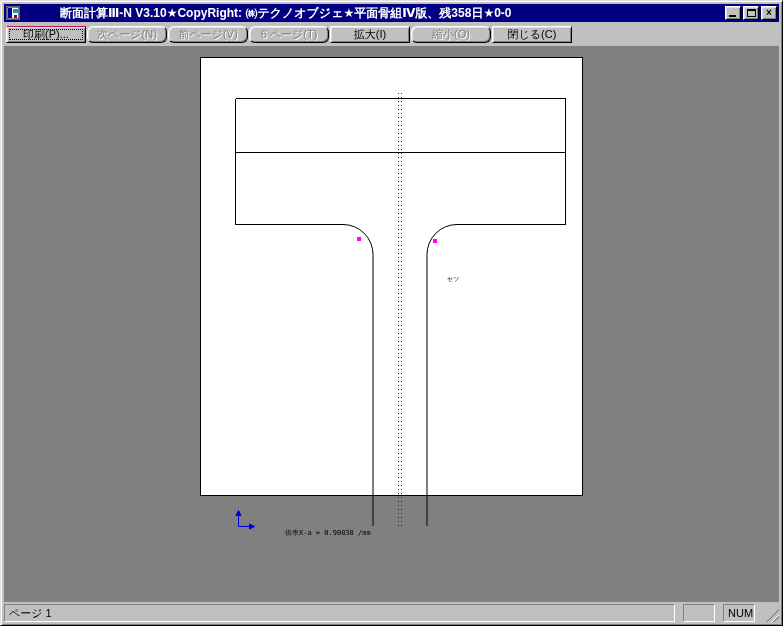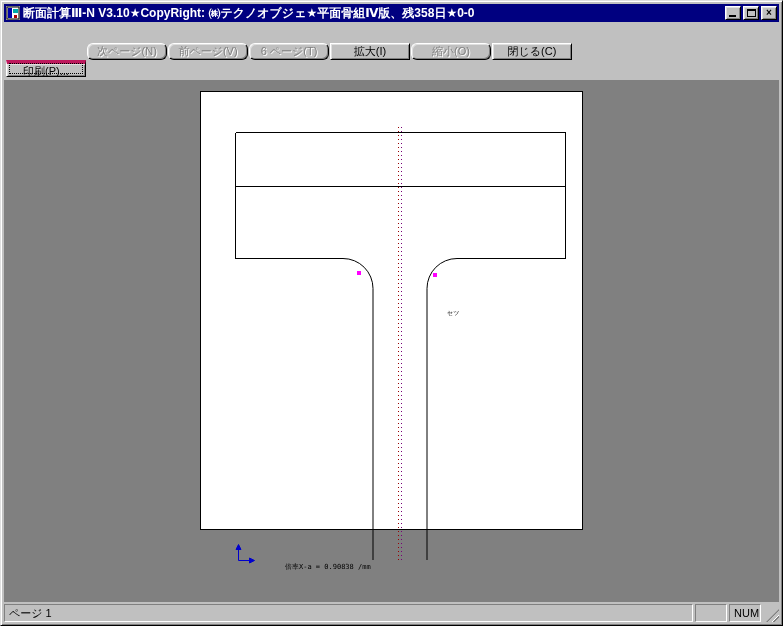--- a/index.html
+++ b/index.html
@@ -17,21 +17,21 @@
   }
 
   
   .titlebar {
     height:18px; background:#000080; color:#fff;
     display:flex; align-items:center; padding:0 2px; flex:0 0 18px;
   }
   .app-icon { width:14px; height:14px; margin-right:3px; flex:0 0 14px; }
   .title-text {
     flex:1; font-size:12px; font-weight:bold; line-height:18px;
-    white-space:nowrap; overflow:hidden;
+    white-space:nowrap; overflow:hidden;margin-left:37px;
   }
   .winbtns { display:flex; gap:2px; }
   .winbtn {
     width:16px; height:14px; background:#c0c0c0;
     border-top:1px solid #fff; border-left:1px solid #fff;
     border-right:1px solid #000; border-bottom:1px solid #000;
     box-shadow: inset 1px 1px 0 #dfdfdf, inset -1px -1px 0 #808080;
     position:relative; font-size:10px; color:#000; text-align:center;
     line-height:12px; font-weight:bold; cursor:default;
   }
@@ -47,21 +47,21 @@
     width:80px; height:17px; background:#c0c0c0;
     border-top:1px solid #fff; border-left:1px solid #fff;
     border-right:1px solid #000; border-bottom:1px solid #000;
     box-shadow: inset 1px 1px 0 #dfdfdf, inset -1px -1px 0 #808080;
     font-size:11px; line-height:14px; text-align:center; color:#000;
     font-family:"Liberation Sans","DejaVu Sans",sans-serif; cursor:default;
     position:relative;
   }
   .tbtn.disabled { color:#808080; text-shadow:1px 1px 0 #fff;border-radius:6px; }
   .tbtn.focused { outline:1px dotted #000; outline-offset:-4px;
-    border-top:4px solid #be185d;margin-top:35px; }
+    border-top:1px solid #be185d; }
 
   
   .workspace {
     flex:1; background:#808080; overflow:hidden; position:relative;
   }
   .page {
     width:383px; height:439px; background:#fff; border:1px solid #000;
     margin:11px auto 0; position:relative;
   }
   .page svg { position:absolute; left:0; top:0; }
@@ -70,21 +70,21 @@
     letter-spacing:0; line-height:6px;
   }
   .caption {
     position:absolute; left:84px; top:471px; font-size:7px; color:#000;
     font-family:"DejaVu Sans Mono","Liberation Mono",monospace; line-height:8px;
     white-space:nowrap;
   }
 
   
   .statusbar {
-    flex:0 0 20px; display:flex; align-items:stretch; gap:2px; padding-top:2px;
+    flex:0 0 20px; display:flex; align-items:stretch; gap:8px; padding-top:2px;
   }
   .spanel {
     border-top:1px solid #808080; border-left:1px solid #808080;
     border-right:1px solid #fff; border-bottom:1px solid #fff;
     font-size:11px; line-height:16px; padding:0 4px; color:#000;
     white-space:nowrap; overflow:hidden;
   }
   .spanel.main { flex:1; }
   .spanel.small { width:32px; text-align:center; }
   .grip-zone { width:16px; position:relative; }

